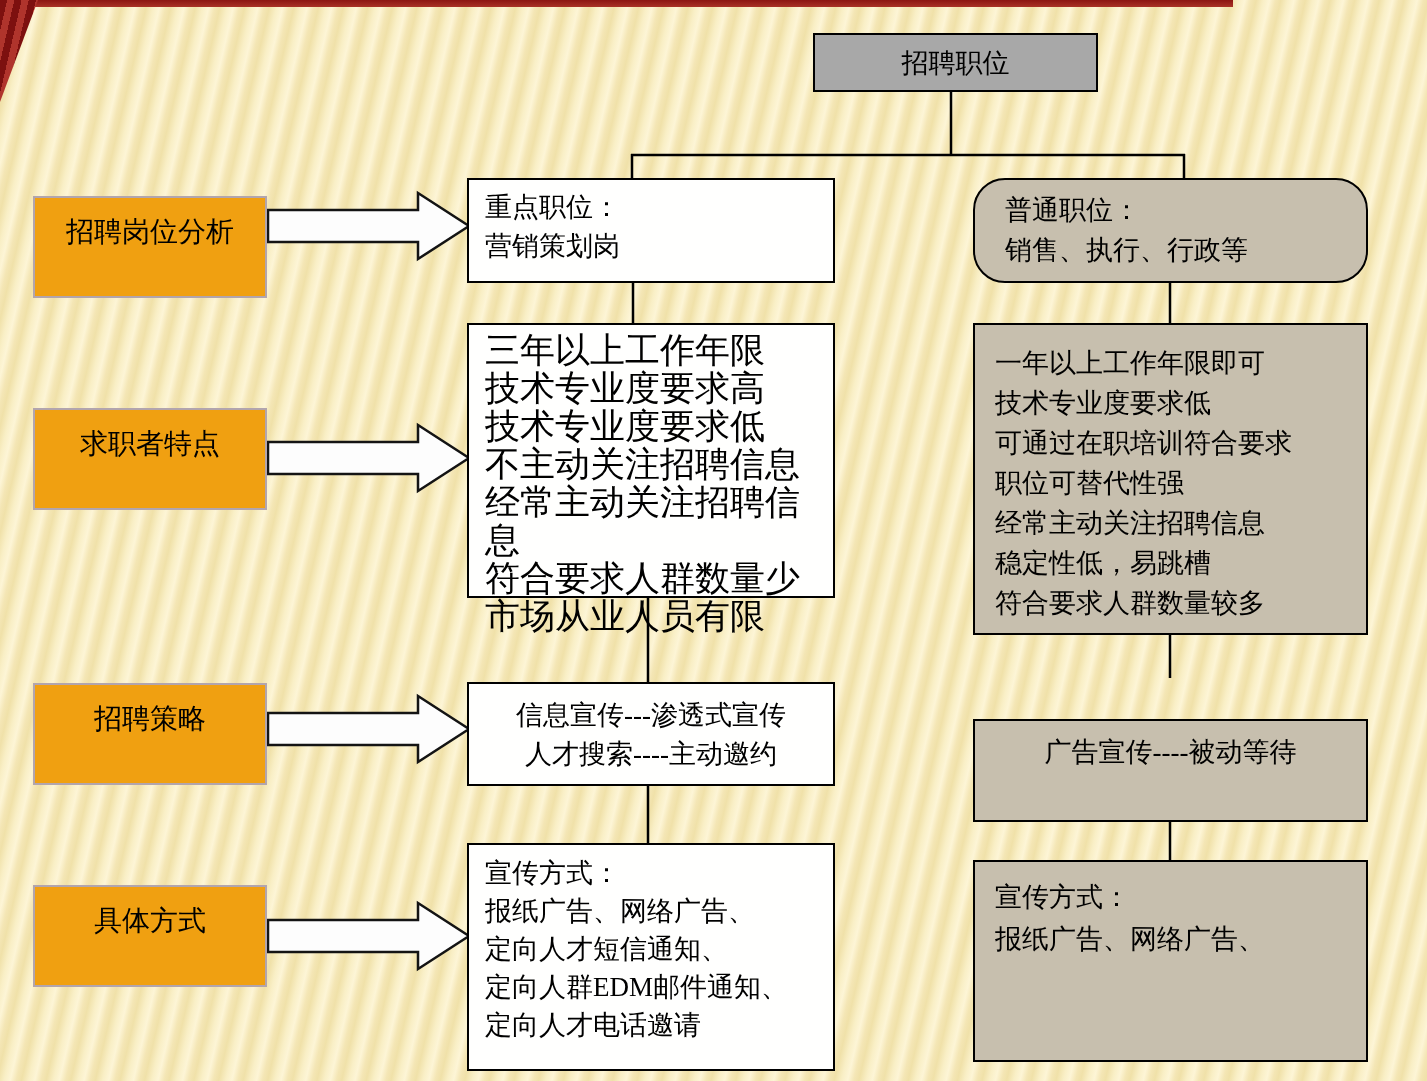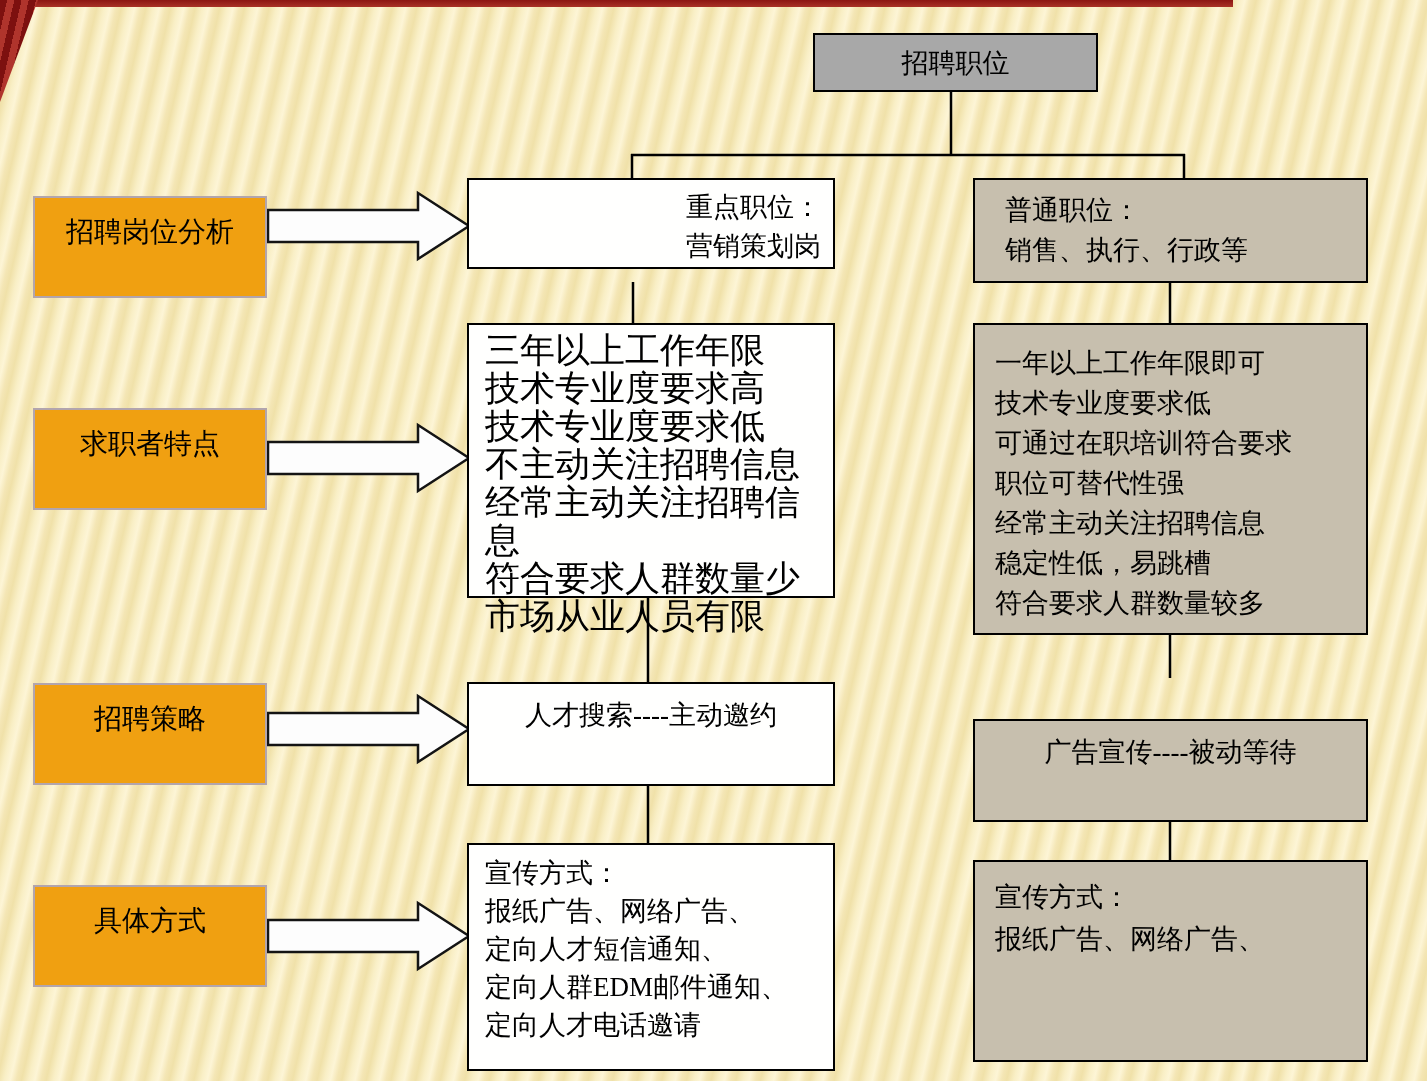--- a/index.html
+++ b/index.html
@@ -37,25 +37,25 @@
   .orange{
     position:absolute;box-sizing:border-box;
     left:33px;width:234px;height:102px;
     background:#f0a011;border:2px solid #b2a5ad;
     text-align:center;padding-top:15px;font-size:28px;
   }
   .ol1{top:180px;margin-top:16px;} .ol2{top:408px;} .ol3{top:683px;} .ol4{top:885px;}
 
   .mid{left:467px;width:368px;}
   .rgt{left:973px;width:395px;}
-  .m1{top:178px;height:91px;padding:8px 12px 0 16px;font-size:27px;line-height:39px;text-align:right;}
+  .m1{top:178px;height:105px;padding:8px 12px 0 16px;font-size:27px;line-height:39px;}
   .m2{top:323px;height:275px;padding:7px 10px 0 16px;font-size:35px;line-height:38px;}
   .m3{top:682px;height:104px;padding:12px 8px 0 8px;font-size:27px;line-height:39px;text-align:center;}
   .m4{top:843px;height:228px;padding:9px 10px 0 16px;font-size:27px;line-height:38px;}
-  .r1{top:178px;height:105px;padding:10px 12px 0 30px;font-size:27px;line-height:40px;}
+  .r1{top:178px;height:105px;padding:10px 12px 0 30px;font-size:27px;line-height:40px;border-radius:32px;}
   .r2{top:323px;height:312px;padding:18px 10px 0 20px;font-size:27px;line-height:40px;}
   .r3{top:677px;height:103px;padding:13px 8px 0 8px;font-size:27px;text-align:center;margin-top:42px;}
   .r4{top:860px;height:202px;padding:14px 10px 0 20px;font-size:27px;line-height:42px;}
 
   svg.overlay{position:absolute;left:0;top:0;}
   svg.overlay line{stroke:#000;stroke-width:2.5;}
   svg.overlay polygon{fill:#fdfdfd;stroke:#141414;stroke-width:2.5;stroke-linejoin:miter;}
 </style>
 </head>
 <body>
@@ -108,20 +108,21 @@
     <div>三年以上工作年限</div>
     <div>技术专业度要求高</div>
     <div>技术专业度要求低</div>
     <div>不主动关注招聘信息</div>
     <div>经常主动关注招聘信息</div>
     <div>符合要求人群数量少</div>
     <div>市场从业人员有限</div>
   </div>
 
   <div class="box white mid m3">
+    <div>信息宣传---渗透式宣传</div>
     <div>人才搜索----主动邀约</div>
   </div>
 
   <div class="box white mid m4">
     <div>宣传方式：</div>
     <div>报纸广告、网络广告、</div>
     <div>定向人才短信通知、</div>
     <div>定向人群EDM邮件通知、</div>
     <div>定向人才电话邀请</div>
   </div>

